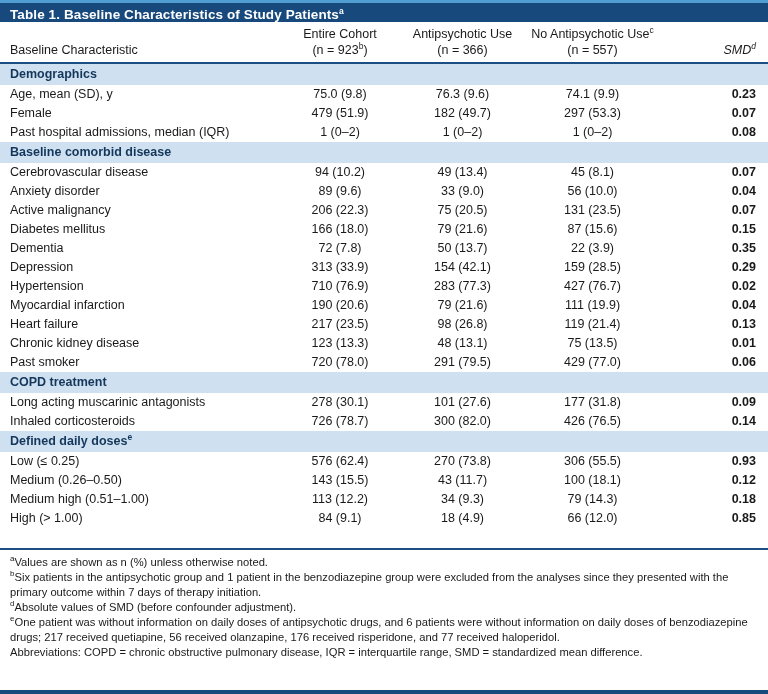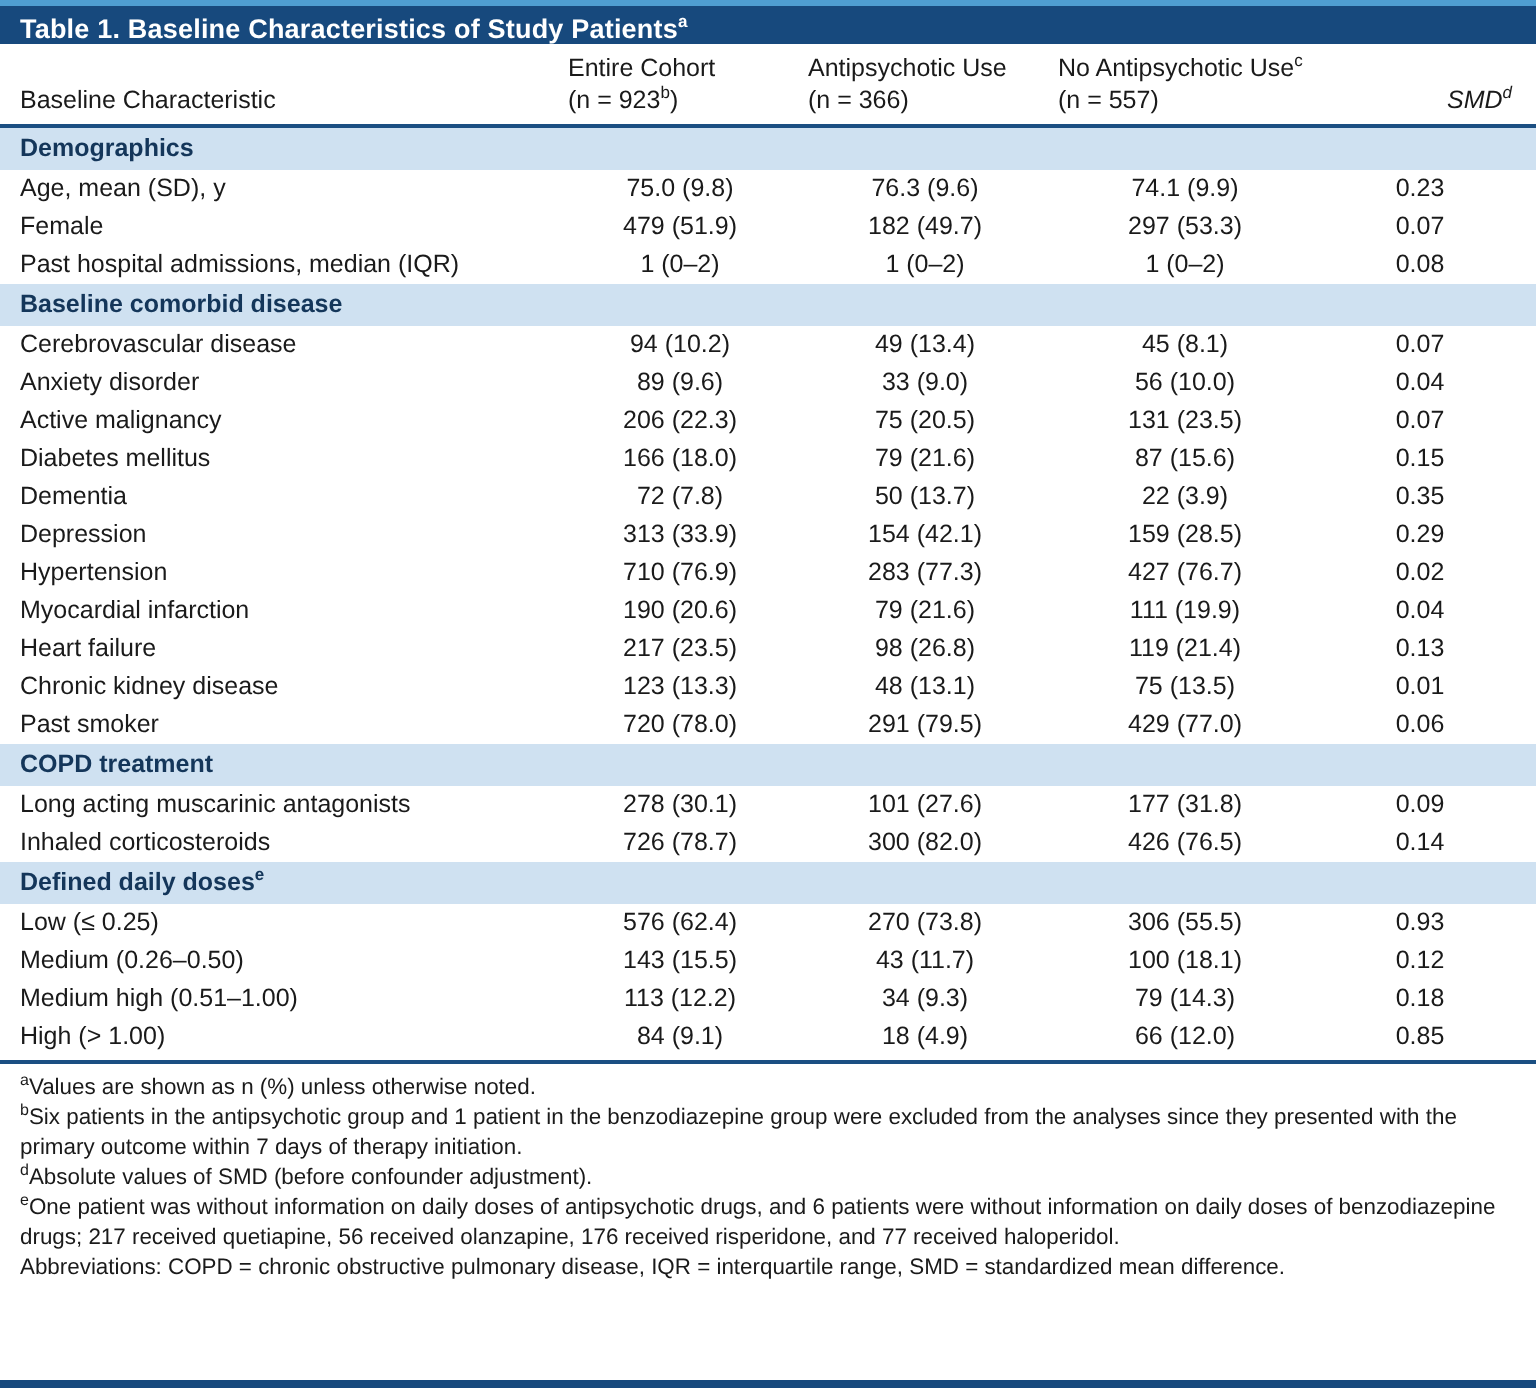--- a/index.html
+++ b/index.html
@@ -19,29 +19,29 @@
     border-bottom:4px solid var(--header-bar);
   }
   .title-bar{
     flex:0 0 auto;background:var(--header-bar);border-top:3px solid var(--header-bar-accent);
     color:#ffffff;font-size:13.5px;font-weight:bold;padding:4px 10px 0;letter-spacing:.1px;
   }
   sup{font-size:8.5px;vertical-align:super;line-height:0;}
   table{width:100%;border-collapse:collapse;table-layout:fixed;font-size:12.5px;}
   thead th{font-weight:normal;vertical-align:bottom;padding:5px 4px 4px;border-bottom:2px solid var(--rule);line-height:1.25;}
   th.lbl{text-align:left;padding-left:10px;}
-  th.grp{text-align:left;}
+  th.grp{text-align:center;}
   th.smd{text-align:right;padding-right:12px;font-style:italic;}
   tbody td{padding:2px 4px;line-height:1.2;}
   td.lbl{text-align:left;padding-left:10px;white-space:nowrap;overflow:hidden;}
   td.val{text-align:center;}
-  td.smd{text-align:center;padding-right:12px;}
+  td.smd{text-align:right;padding-right:12px;font-weight:bold;}
   tr.section td{background:var(--section-band);color:var(--section-text);font-weight:bold;padding:3px 4px 3px 10px;margin-top:11px;}
   .footnotes{
-    flex:1 1 auto;border-top:2px solid var(--rule);margin-top:2px;
+    flex:1 1 auto;border-top:2px solid var(--rule);margin-top:20px;
     padding:5px 10px 0;font-size:11.2px;line-height:1.34;
   }
   .footnotes sup{font-size:8px;}
   .footnote{margin:0;}
 </style>
 </head>
 <body>
 
 <div class="page">
 

